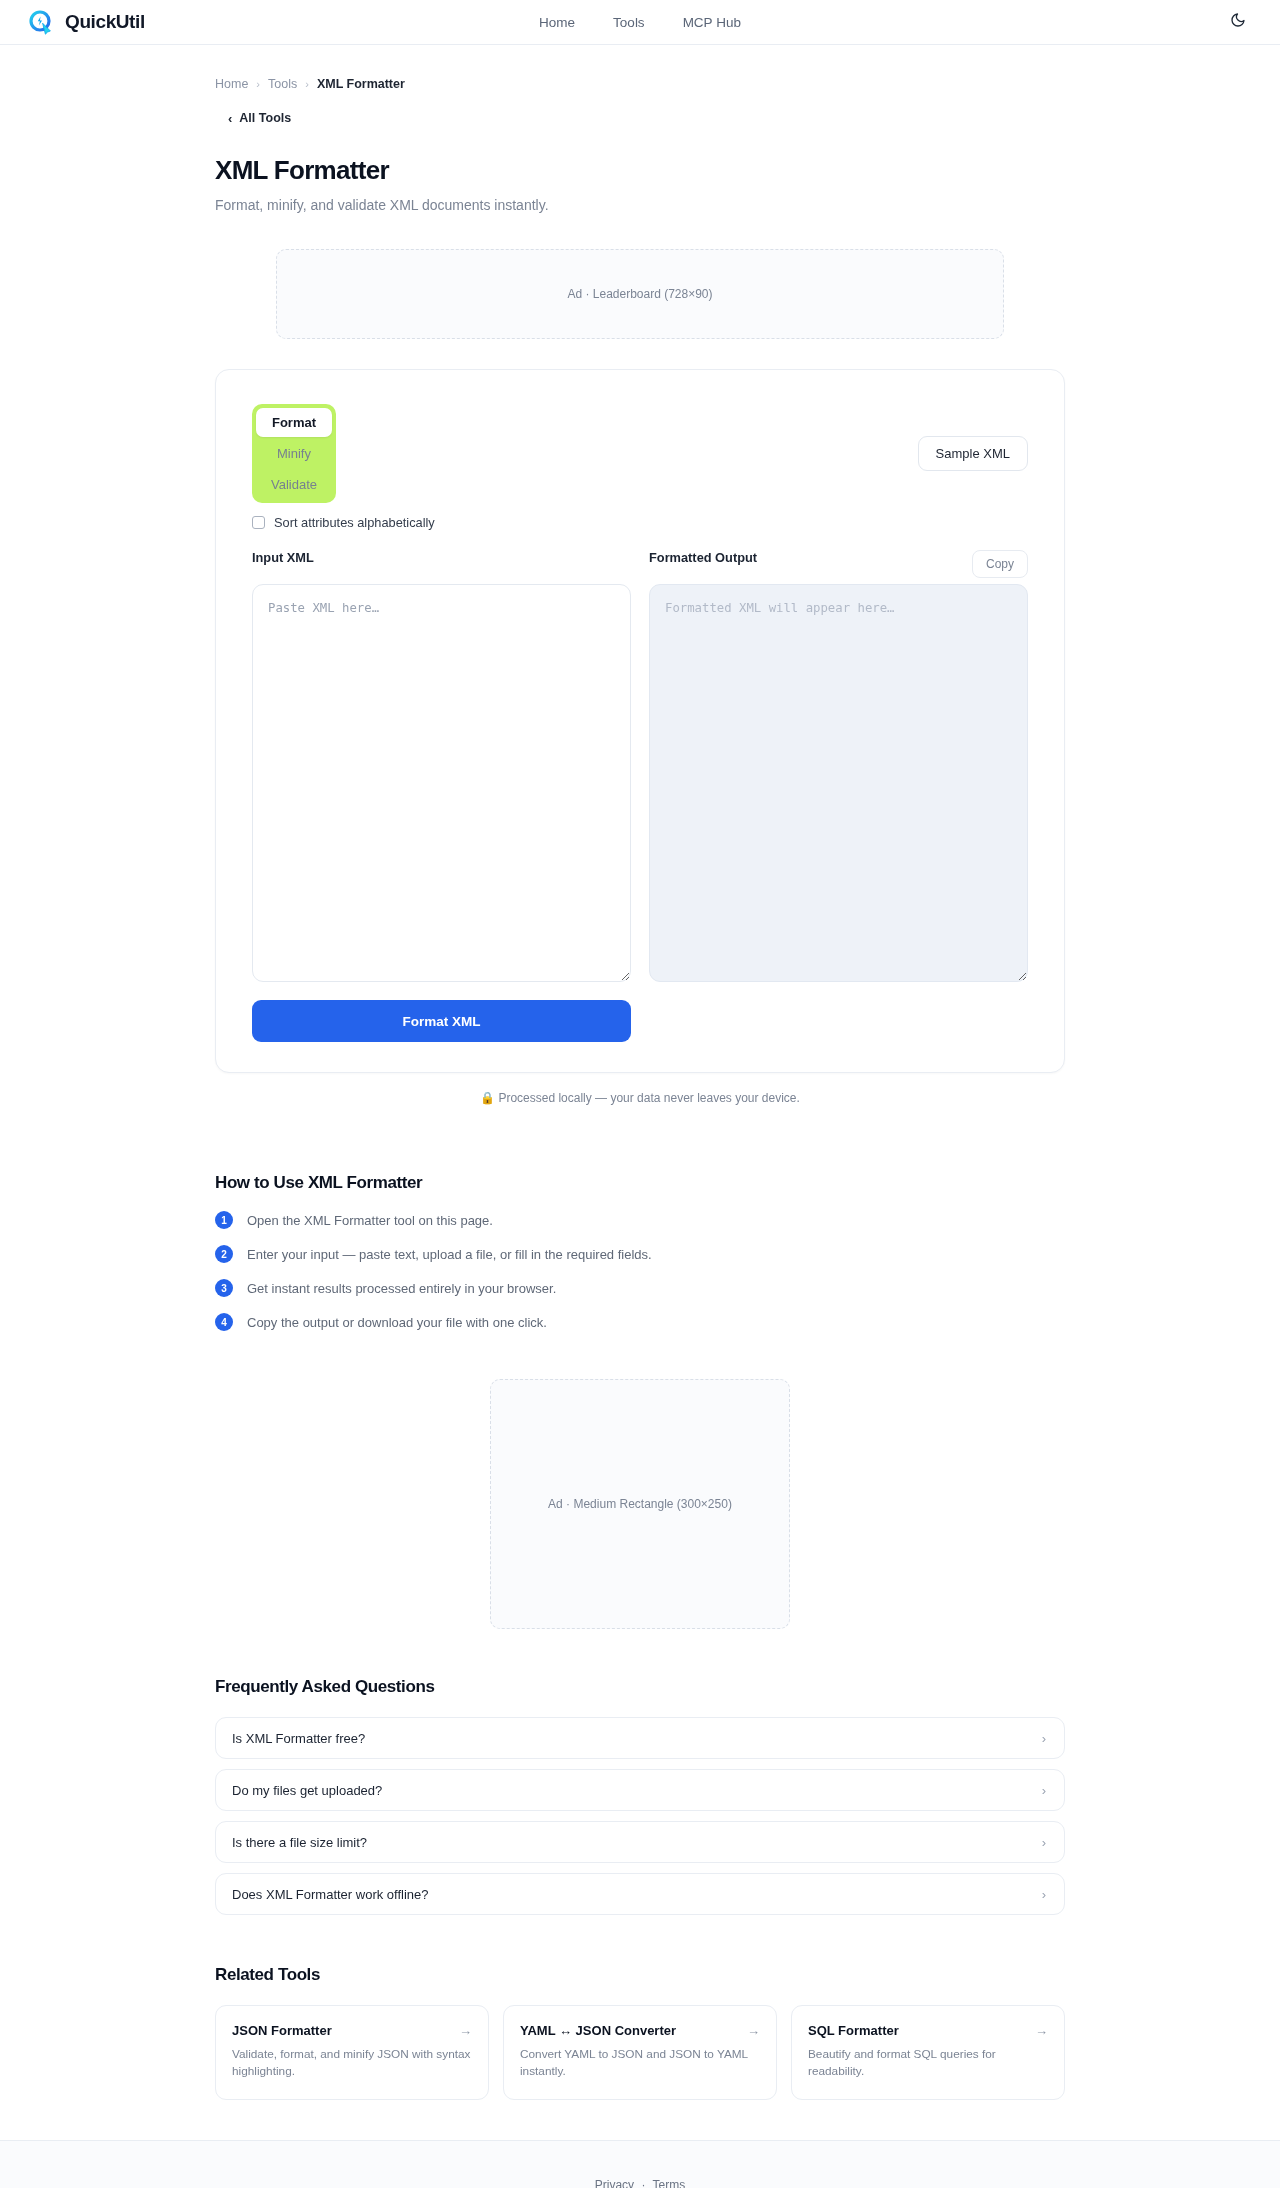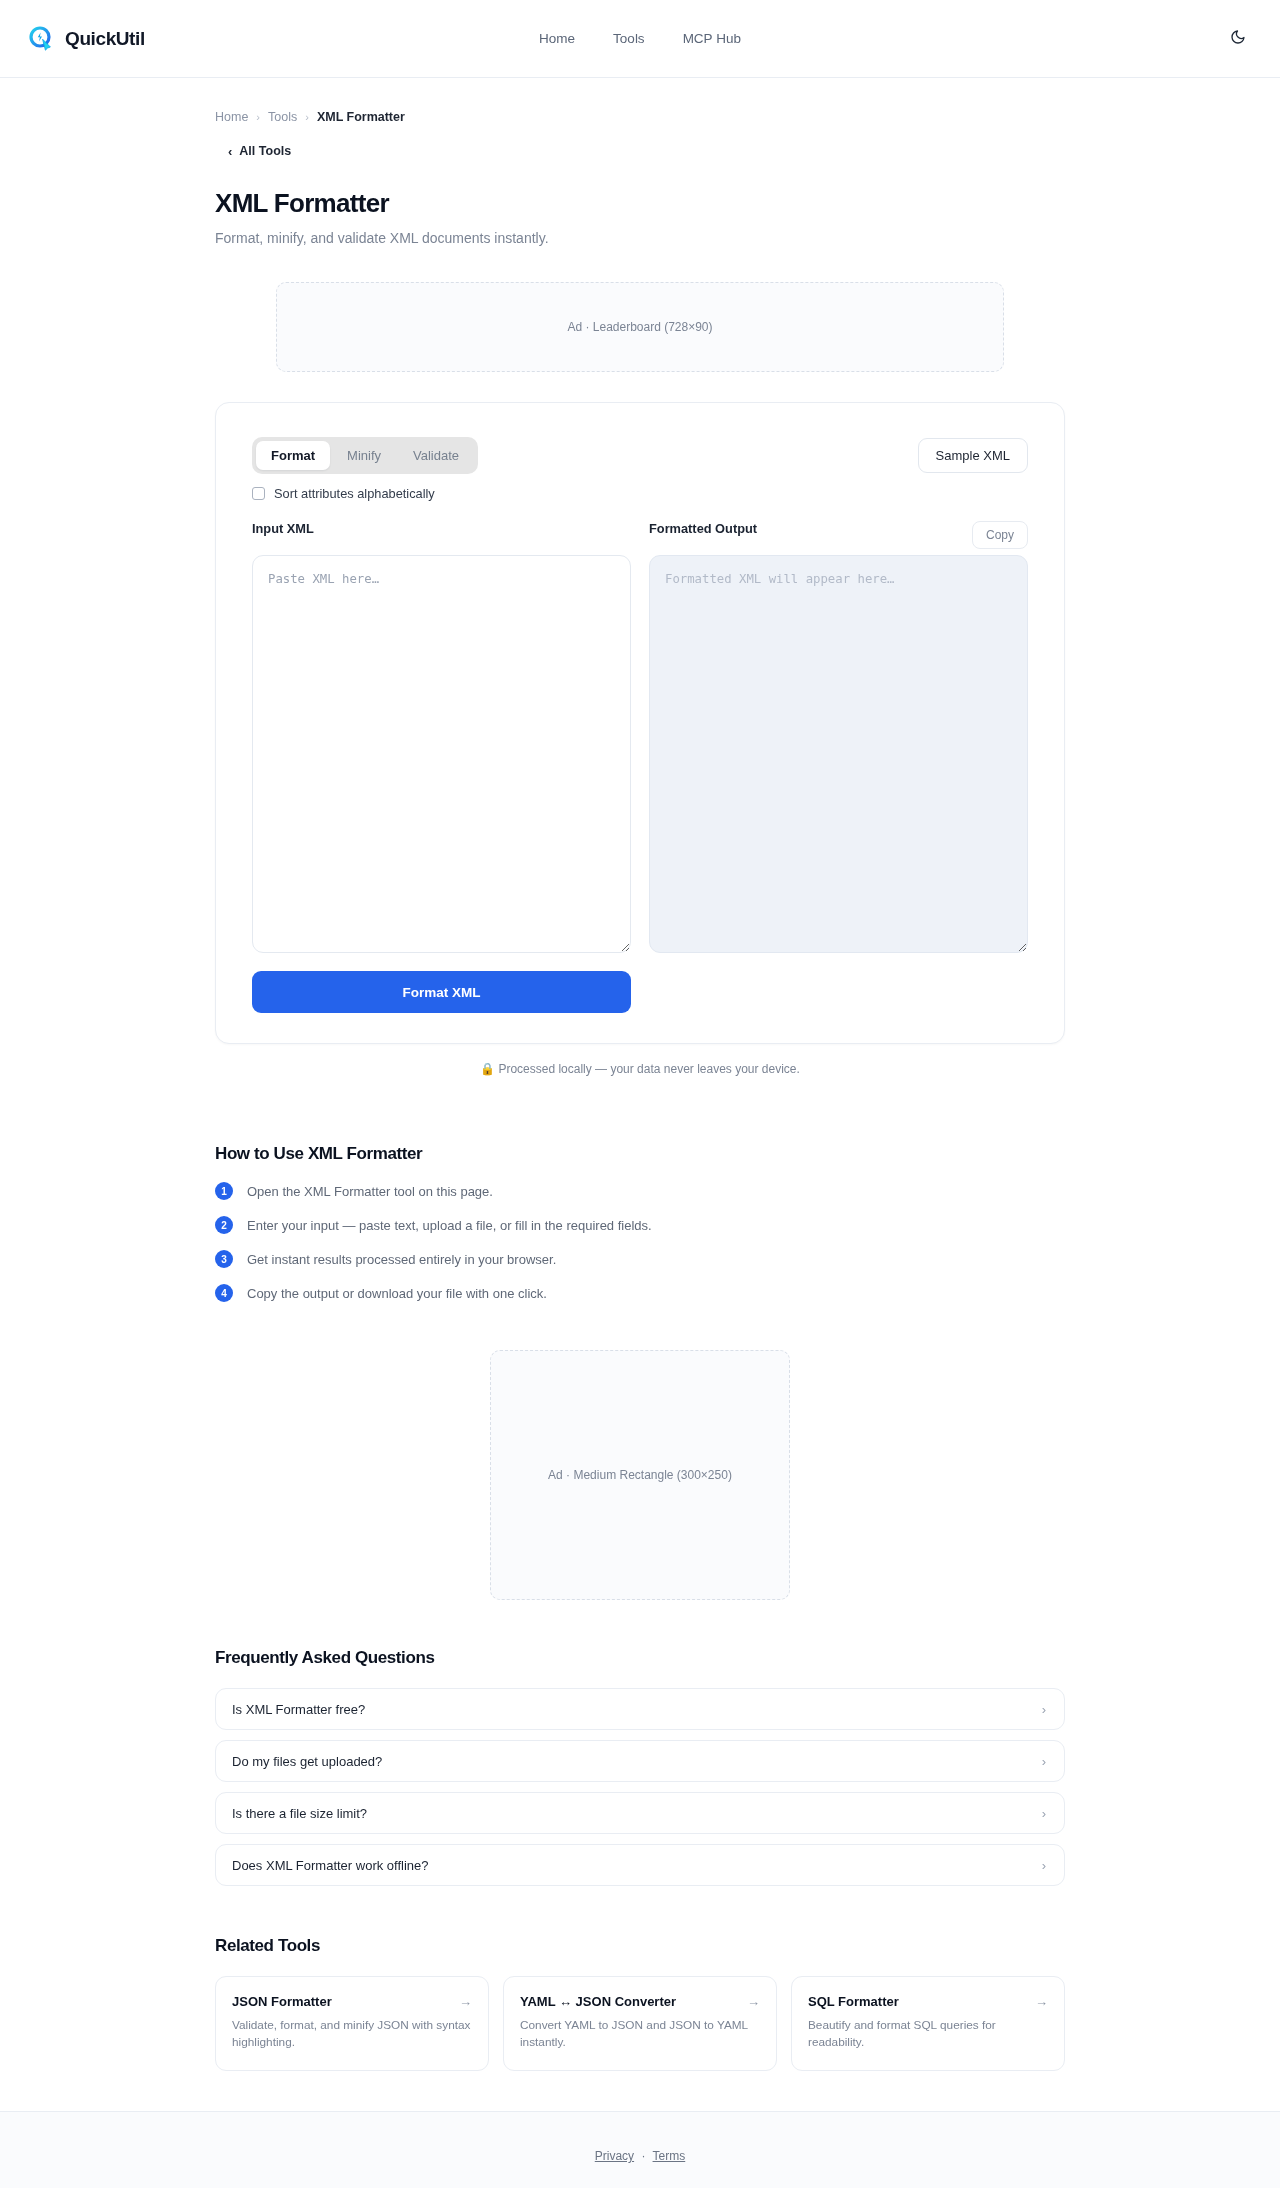--- a/index.html
+++ b/index.html
@@ -8,21 +8,21 @@
     width: 1280px;
     min-height: 2188px;
     background: #ffffff;
     font-family: "Liberation Sans", sans-serif;
     color: #0f172a;
     -webkit-font-smoothing: antialiased;
   }
 
   
   .site-header {
-    height: 78px;
+    height: 45px;
     border-bottom: 1px solid #e9edf3;
     display: flex;
     align-items: center;
     padding: 0 30px 0 28px;
     background: #fff;
     position: relative;
   }
   .brand { display: flex; align-items: center; gap: 10px; }
   .brand-logo { width: 27px; height: 27px; display: block; }
   .brand-name {
@@ -125,24 +125,25 @@
     padding: 34px 36px 30px 36px;
     box-shadow: 0 1px 2px rgba(16,24,40,0.03);
   }
   .tool-toolbar {
     display: flex;
     align-items: center;
     justify-content: space-between;
   }
   .tab-group {
     display: inline-flex;
-    background: #e5e5e5;
+    background: #bef264;
     border-radius: 10px;
     padding: 4px;
     gap: 2px;
+    flex-direction: column;
   }
   .tab {
     font-size: 13px;
     padding: 7px 15px;
     border-radius: 7px;
     color: #77818f;
     cursor: pointer;
     border: none;
     background: transparent;
     font-family: inherit;

